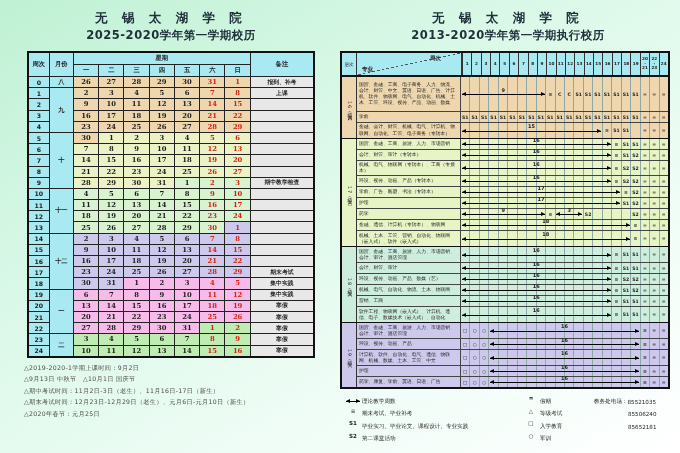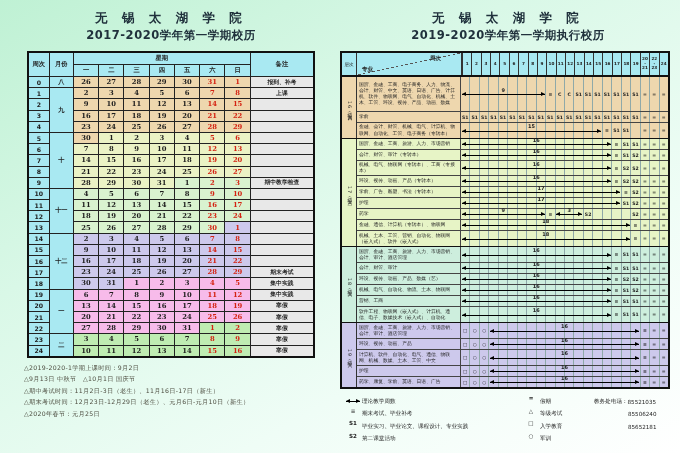--- a/index.html
+++ b/index.html
@@ -68,21 +68,21 @@
   .ph-line{height:12.5px;display:flex;align-items:center;}
   .ph-line .ind{padding-left:34px;}
 </style>
 </head>
 <body>
 
 <div class="canvas">
 
   <div class="page page-left">
     <div class="title">无 锡 太 湖 学 院</div>
-    <div class="subtitle">2017-2020学年第一学期校历</div>
+    <div class="subtitle">2025-2020学年第一学期校历</div>
     <table class="cal">
       <colgroup>
         <col style="width:21px">
           <col style="width:24px">
         <col style="width:25px">
           <col style="width:25px">
           <col style="width:25px">
           <col style="width:25px">
         <col style="width:25px">
           <col style="width:25px">
@@ -395,21 +395,21 @@
         <div>△2019-2020-1学期上课时间：9月2日</div>
         <div>△9月13日 中秋节　△10月1日 国庆节</div>
         <div>△期中考试时间：11月2日-3日（老生）、11月16日-17日（新生）</div>
         <div>△期末考试时间：12月23日-12月29日（老生）、元月6日-元月10日（新生）</div>
         <div>△2020年春节：元月25日</div>
       </div>
   </div>
 
   <div class="page page-right">
     <div class="title">无 锡 太 湖 学 院</div>
-    <div class="subtitle">2019-2020学年第一学期执行校历</div>
+    <div class="subtitle">2013-2020学年第一学期执行校历</div>
     <div class="rtable" id="rtable">
         <div class="rhead">
           <div class="rh-level">层次</div>
           <div class="rh-major">
             <span class="rh-zc">周次</span>
             <span class="rh-zy">专业</span>
           </div>
           <div class="rh-weeks">
             <div class="rh-w">1</div>
             <div class="rh-w">2</div>

